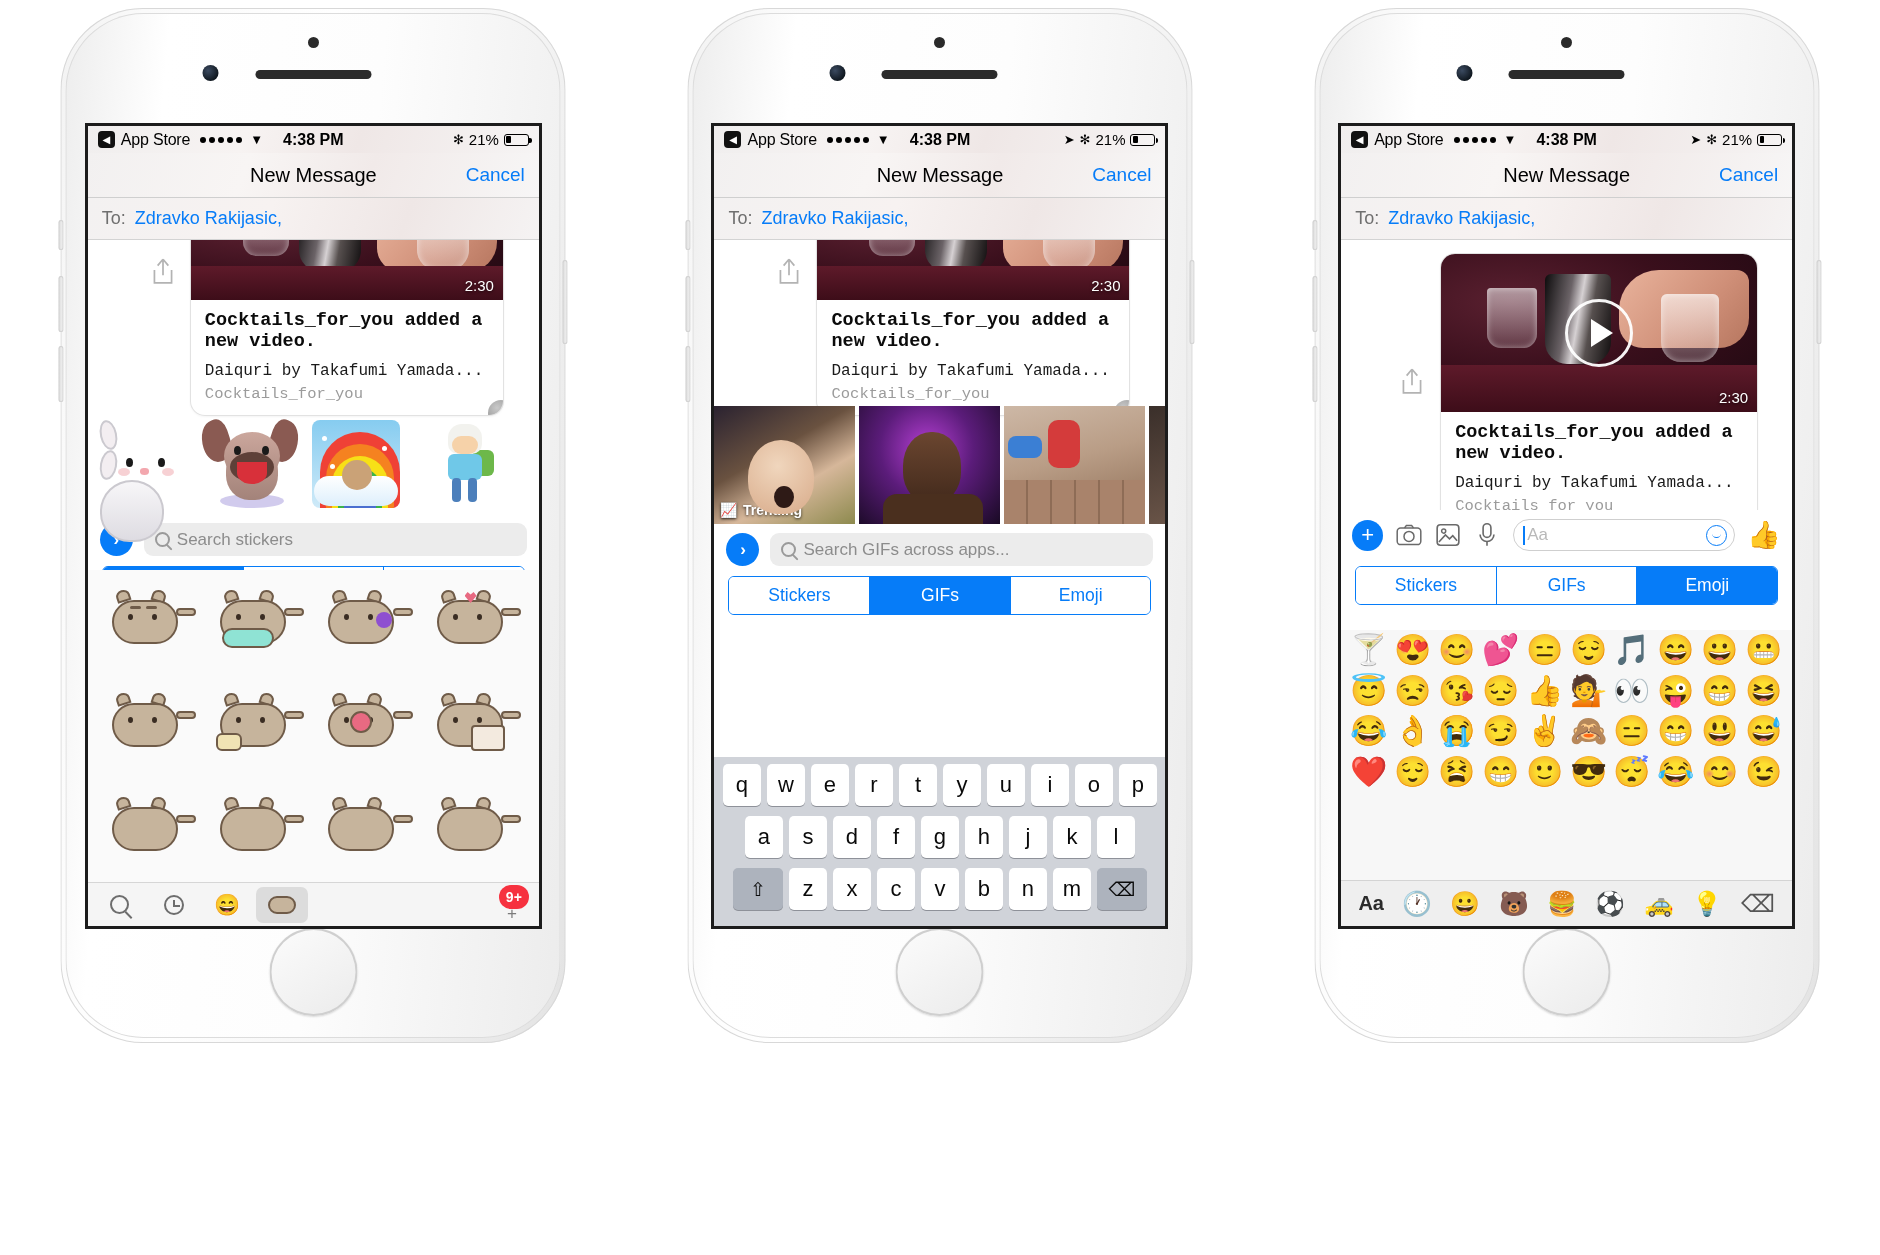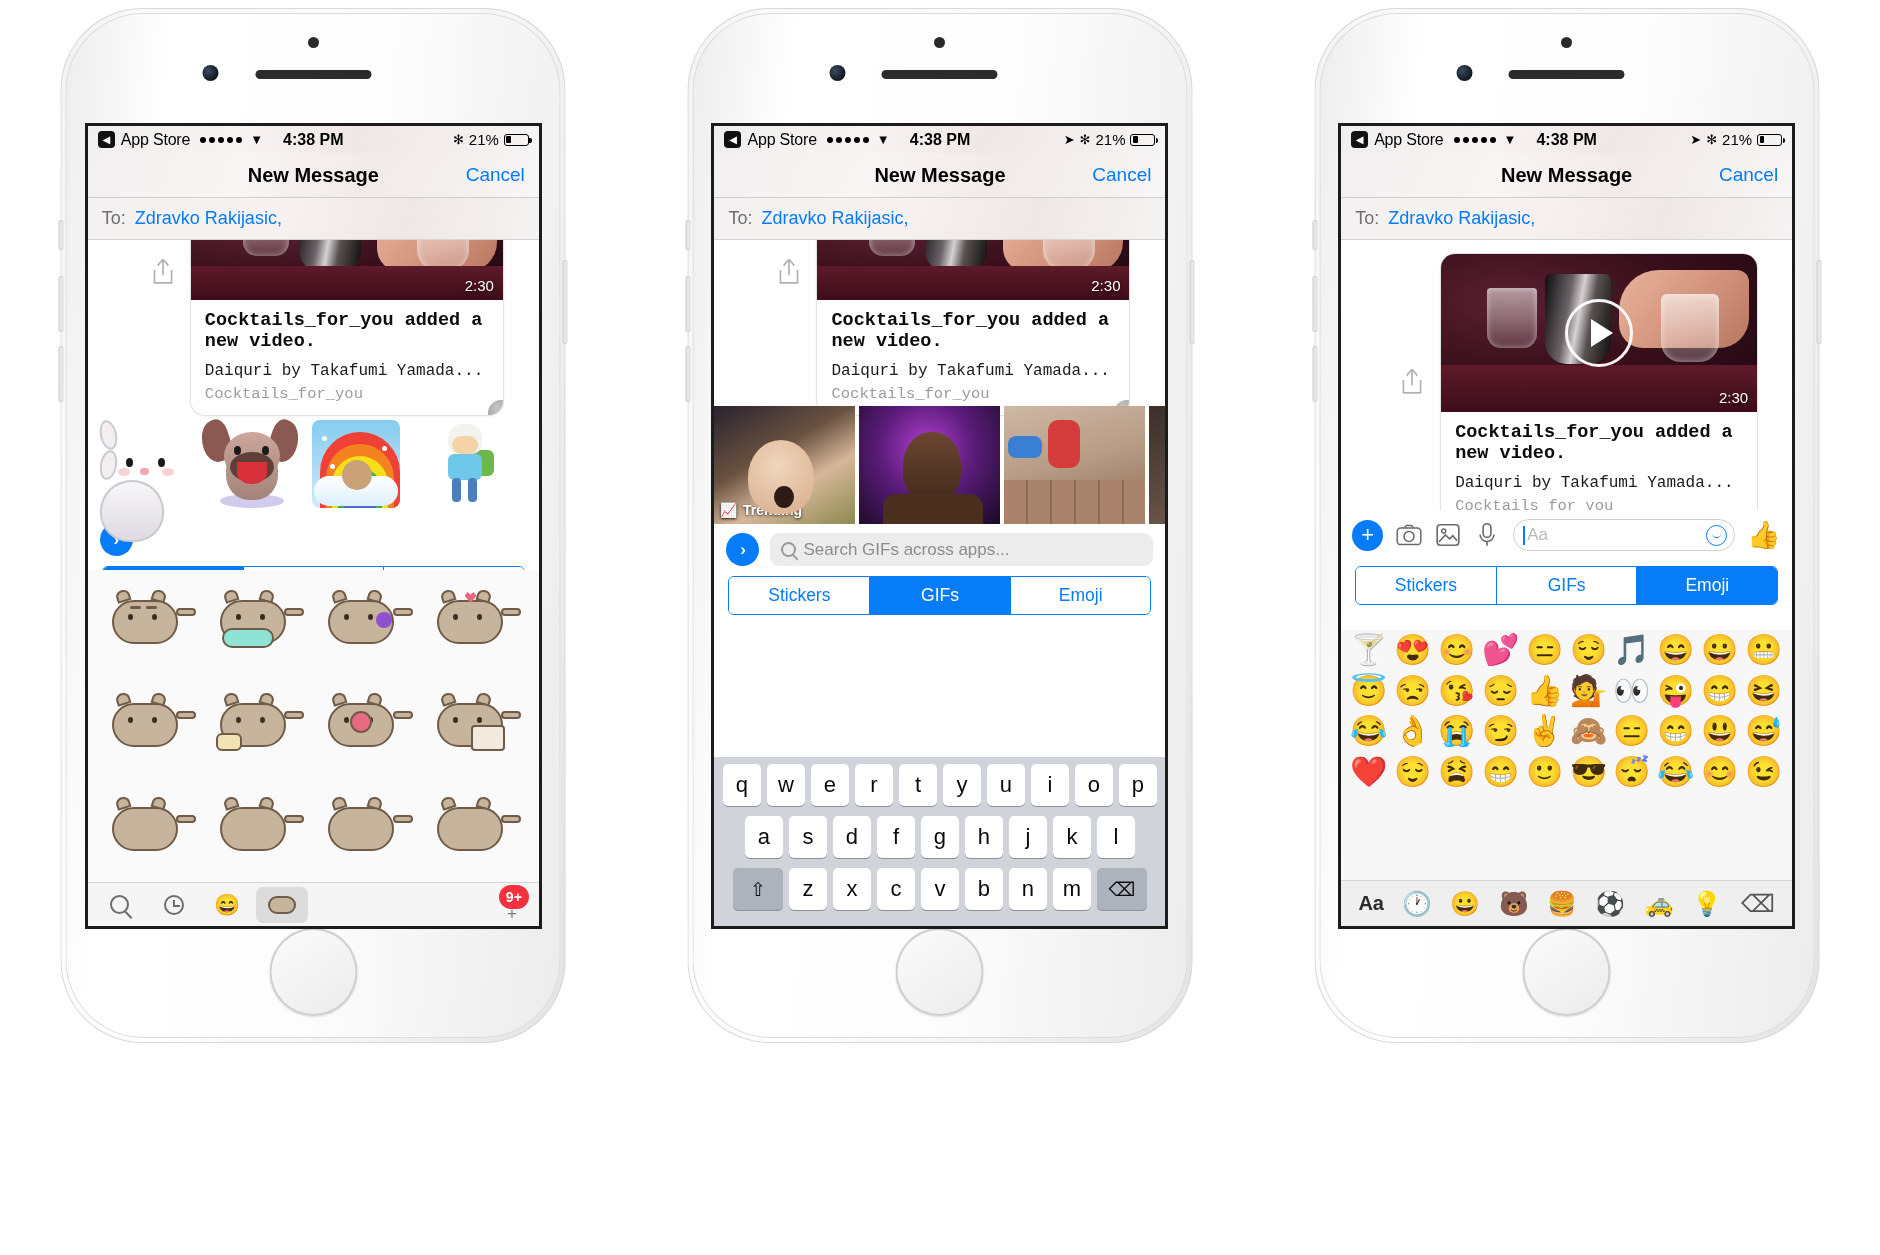--- a/index.html
+++ b/index.html
@@ -95,21 +95,21 @@
   }
   .batt i{ position:absolute;left:1.4px;top:1.4px;bottom:1.4px;width:21%;background:#000;border-radius:1px;display:block;}
 
   
   .navbar{
     height:45px; position:relative; display:flex; align-items:center;
     justify-content:center;
     background:linear-gradient(110deg,#f2f0f0 0%,#f8f5f4 35%,#f1eae9 62%,#f7f6f6 100%);
     border-bottom:1px solid #cfcfcf;
   }
-  .nav-title{ font-size:20px; font-weight:700; color:#000;text-align:right; }
+  .nav-title{ font-size:20px; font-weight:400; color:#000;text-align:right; }
   .nav-cancel{ position:absolute; right:14px; font-size:19px; color:#067cf8; }
 
   
   .tofield{
     height:42px; display:flex; align-items:center; gap:9px; padding:0 14px;
     background:linear-gradient(110deg,#f3f1f1 0%,#f7f2f1 40%,#efe7e6 70%,#f5f3f3 100%);
     border-bottom:1px solid #d3d3d3;
   }
   .to-label{ color:#6f6f6f; font-size:18px; }
   .to-value{ color:#067cf8; font-size:18px; }
@@ -513,20 +513,24 @@
                     <div class="finn-face"></div>
                     <div class="finn-body"></div>
                     <div class="finn-leg" style="left:32px;top:56px;"></div>
                     <div class="finn-leg" style="left:48px;top:56px;"></div>
                   </div>
                 </div>
               </div>
 
               <div class="searchrow">
                 <div class="chevron-btn">›</div>
+                <div class="search-field">
+                  <span class="mag"></span>
+                  <span>Search stickers</span>
+                </div>
               </div>
 
               <div class="segmented">
                 <div class="seg active">Stickers</div>
                 <div class="seg">GIFs</div>
                 <div class="seg">Emoji</div>
               </div>
             </div>
 
             <div class="pusheen-panel" style="position:absolute;left:0;right:0;top:330px;bottom:0;">

